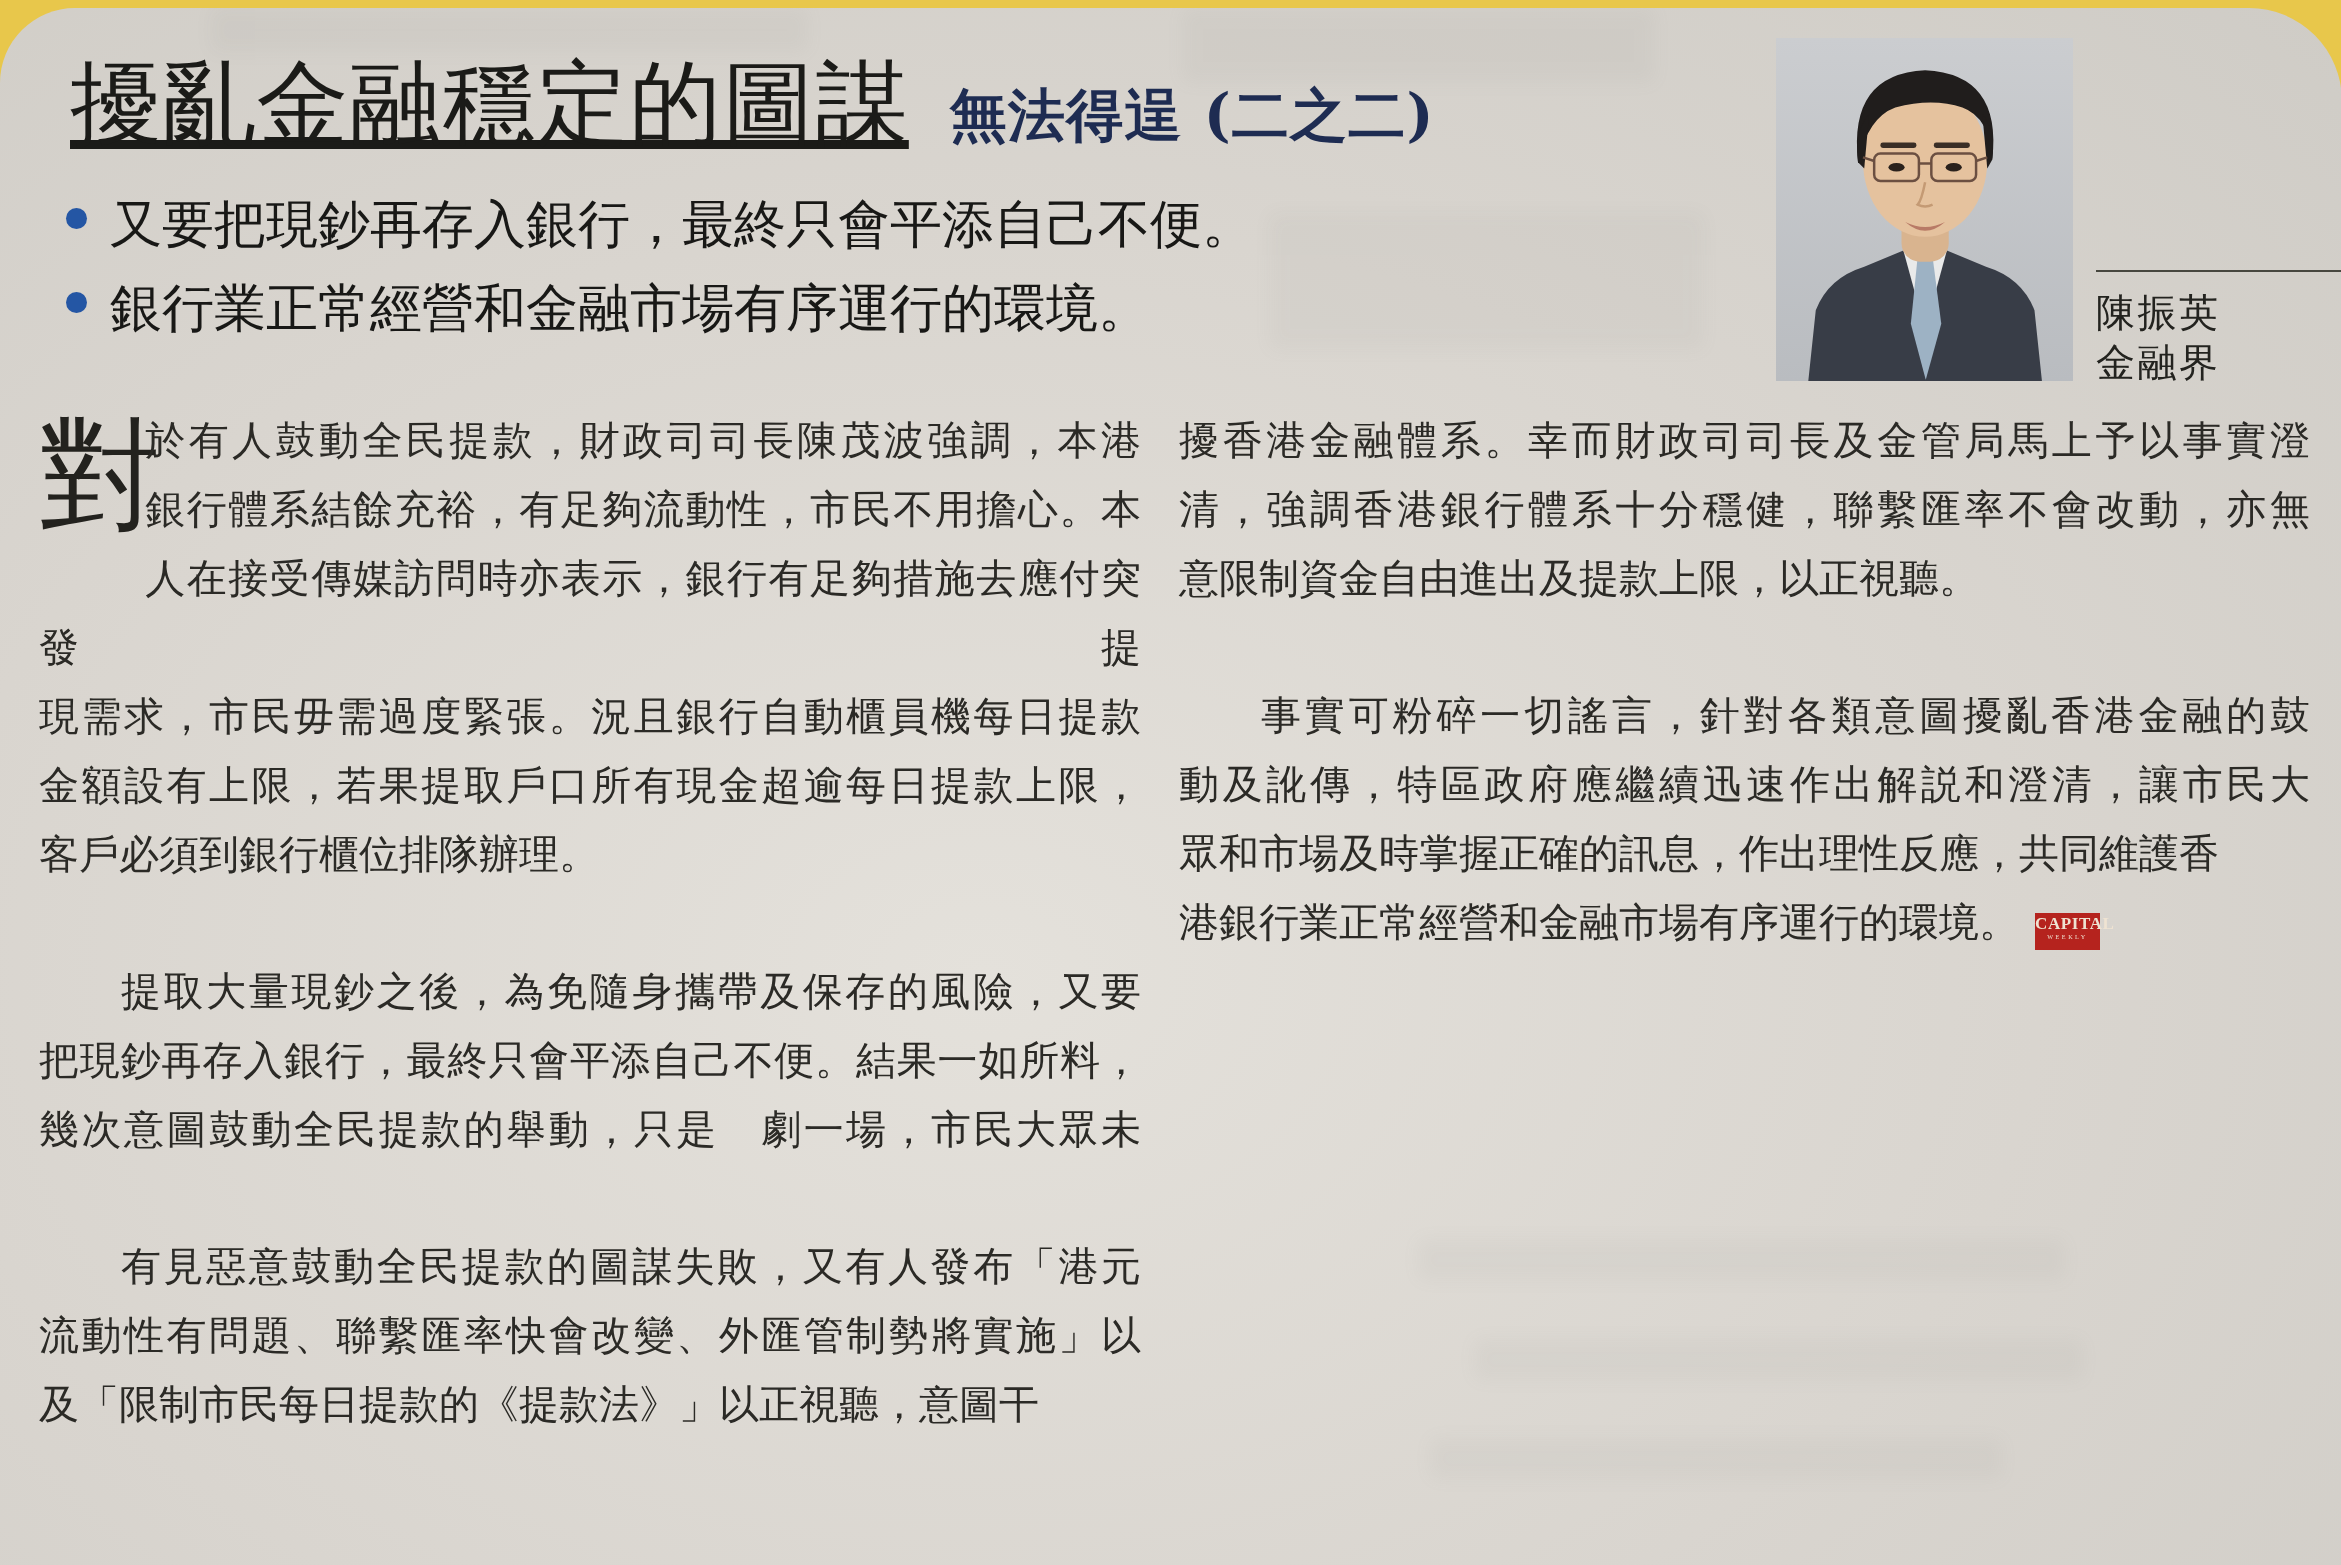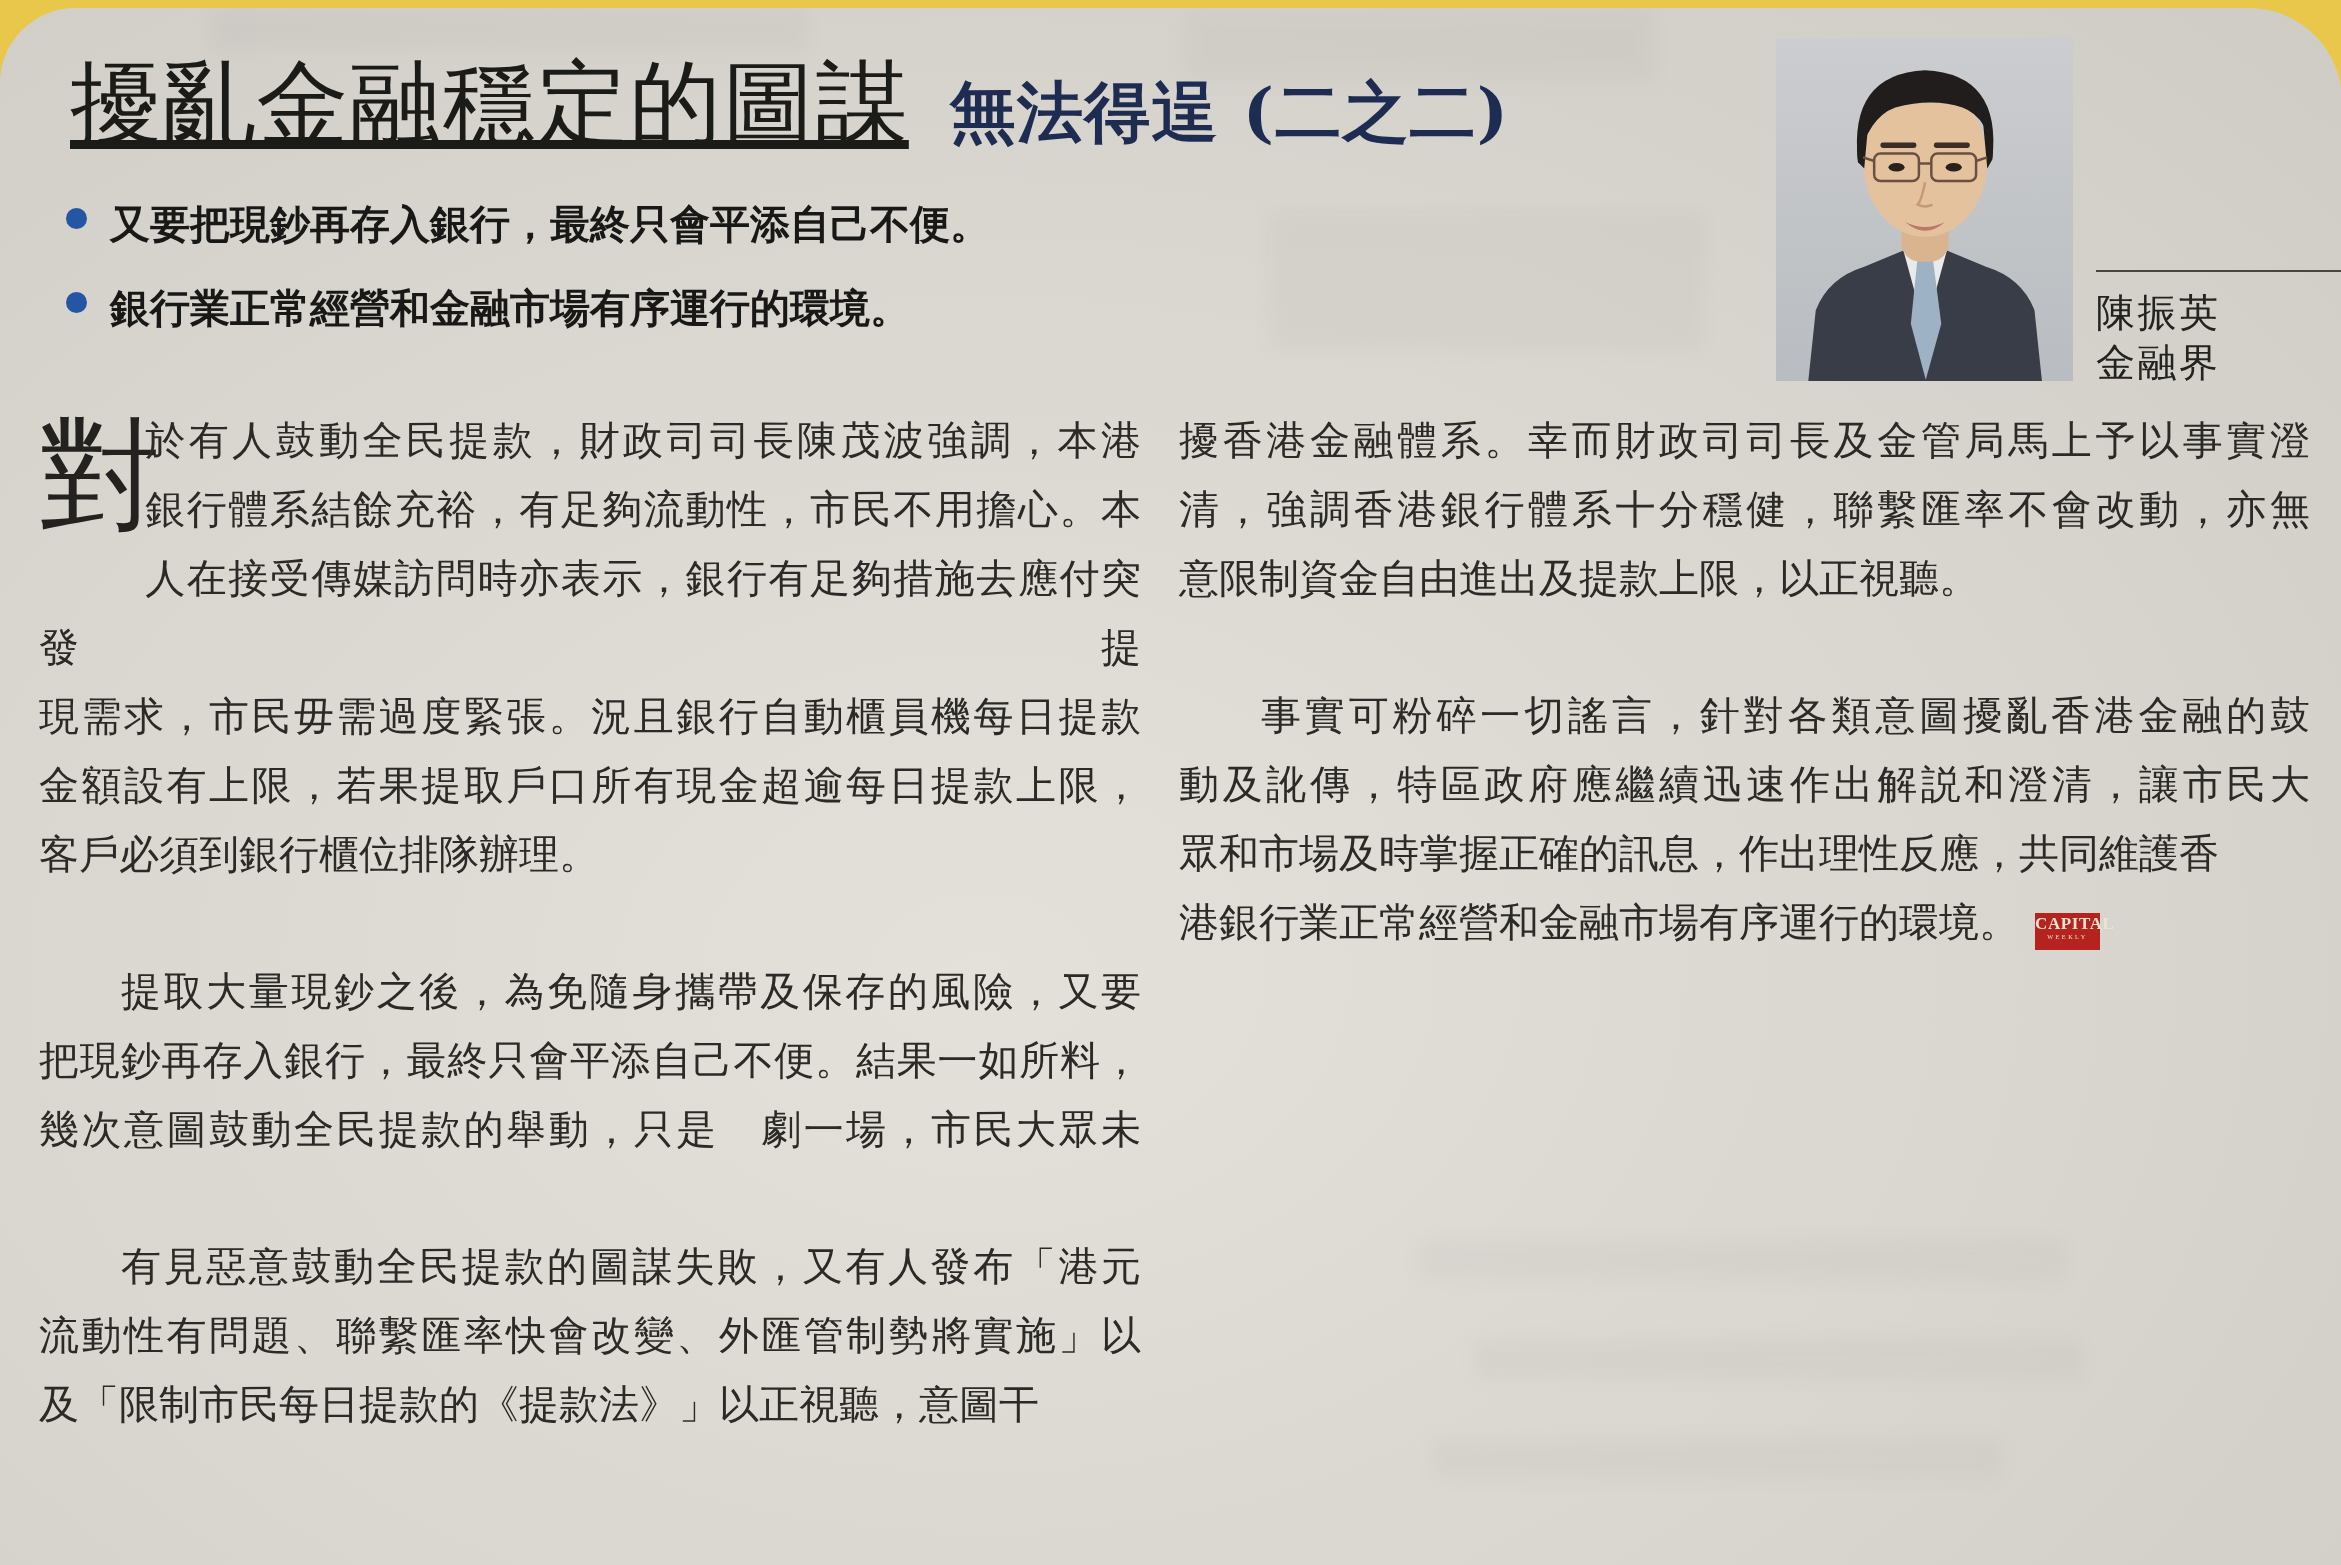--- a/index.html
+++ b/index.html
@@ -18,28 +18,28 @@
   
   .ghost{position:absolute;background:#7e7e7a;opacity:.06;filter:blur(8.7px);border-radius:6.2px;}
 
   
   .title-row{position:absolute;left:70px;top:29px;height:137px;white-space:nowrap;}
   .title-black{
     font-size:92px;line-height:133px;color:#1b1b18;
     font-family:"Liberation Sans", sans-serif;font-weight:500;letter-spacing:1.2px;text-decoration:underline;
   }
   .title-navy{
-    font-size:66px;line-height:133px;color:#1e2c52;
+    font-size:57px;line-height:133px;color:#1e2c52;
     font-family:"DejaVu Serif","Liberation Serif",serif;font-weight:700;
     margin-left:41px;letter-spacing:1.2px;
   }
   .bullets{position:absolute;left:61px;top:182px;width:1294px;list-style:none;margin:0;padding:0;}
   .bullets li{
     position:relative;margin:0 0 15px 0;padding-left:49px;
-    font-weight:700;color:#181816;font-size:40px;line-height:60px;
+    font-weight:400;color:#181816;font-size:52px;line-height:60px;
   }
   .bullets li .dot{
     position:absolute;left:5px;top:18.7px;width:21px;height:21px;border-radius:50%;
   }
 
   
   .photo{
     position:absolute;left:1776px;top:30px;width:297px;height:343px;
     background:#c6c8cb;box-shadow:0 0 0 0.6px rgba(0,0,0,.08) inset;
   }

